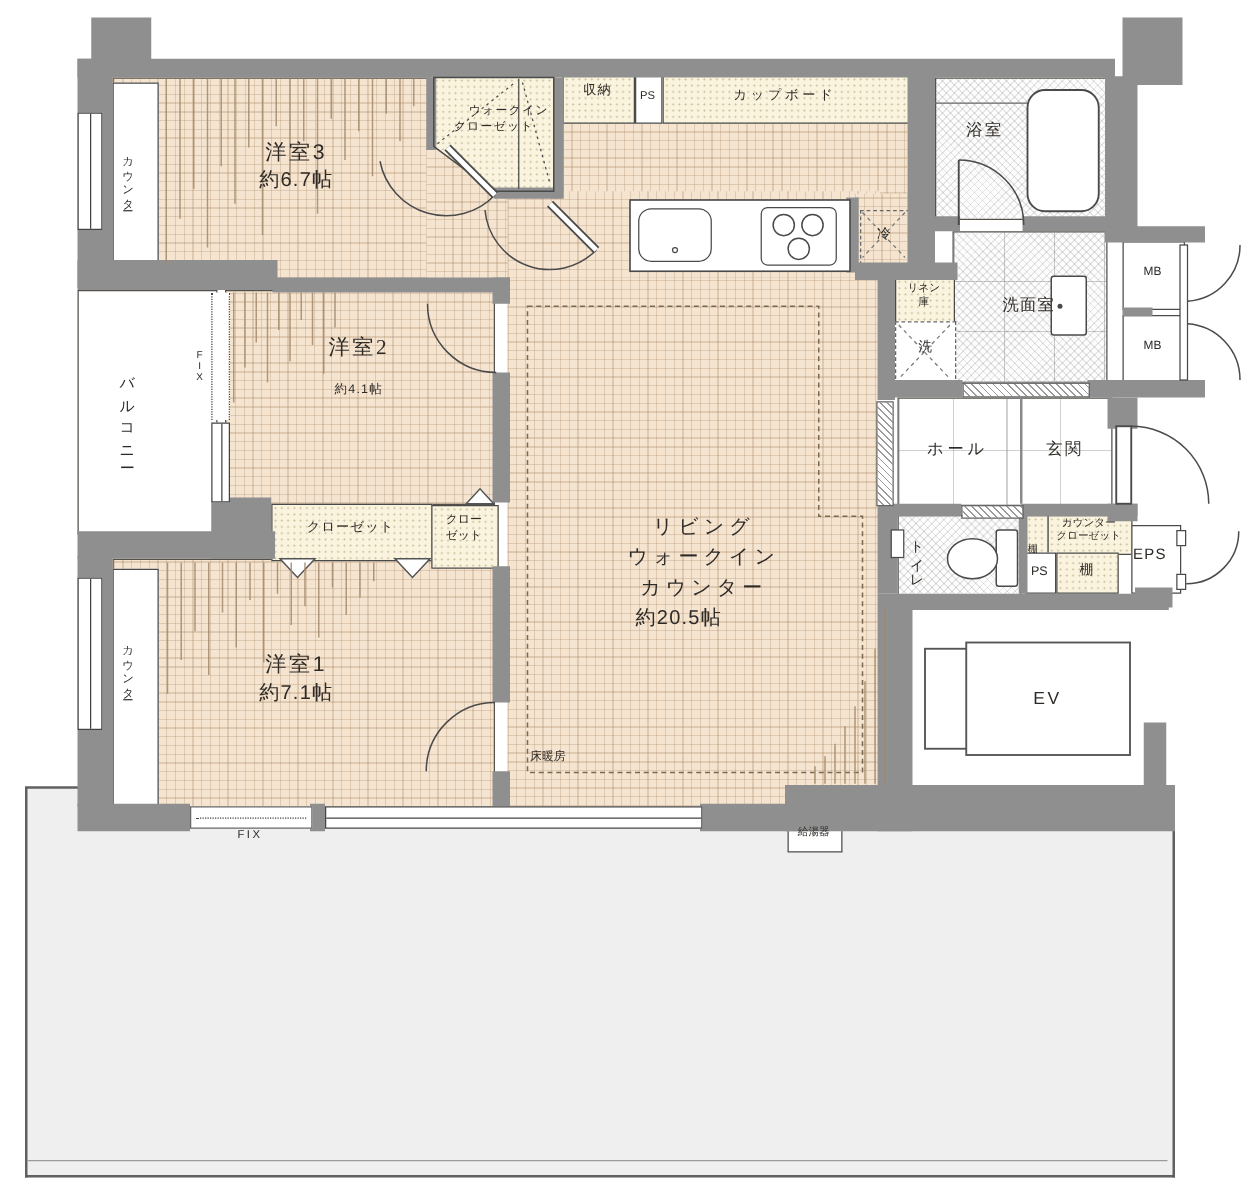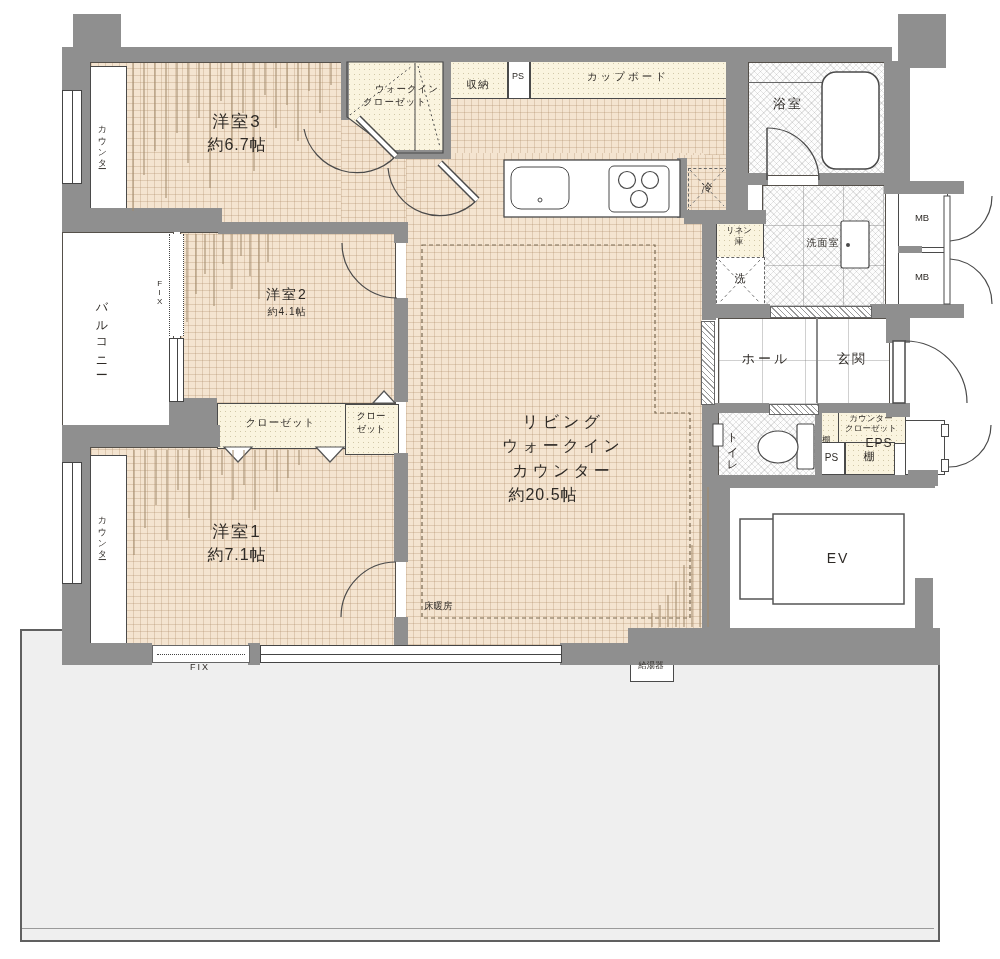--- a/index.html
+++ b/index.html
@@ -286,49 +286,49 @@
         <line x1="692" x2="692" y1="627" y2="545"></line>
         <line x1="700" x2="700" y1="627" y2="519"></line>
         <line x1="708" x2="708" y1="627" y2="487"></line>
       </g>
   </svg>
 
   <div class="lbl" style="left:148px;top:112px;width:178px;font-size:17px;letter-spacing:2px;">洋室3</div>
   <div class="lbl" style="left:148px;top:136px;width:178px;font-size:16px;letter-spacing:1px;">約6.7帖</div>
   <div class="lbl" style="left:349px;top:84px;width:116px;font-size:9.5px;letter-spacing:1px;">ウォークイン</div>
   <div class="lbl" style="left:349px;top:97px;width:92px;font-size:9.5px;letter-spacing:1px;">クローゼット</div>
-  <div class="lbl" style="left:450px;top:78px;width:56px;font-size:10.5px;letter-spacing:1px;">収納</div>
+  <div class="lbl" style="left:450px;top:66px;width:56px;font-size:10.5px;letter-spacing:1px;">収納</div>
   <div class="lbl" style="left:508px;top:71px;width:20px;font-size:9px;">PS</div>
   <div class="lbl" style="left:530px;top:70px;width:196px;font-size:10.5px;letter-spacing:3px;">カップボード</div>
   <div class="lbl" style="left:748px;top:97px;width:80px;font-size:13px;letter-spacing:2px;">浴室</div>
-  <div class="lbl" style="left:766px;top:237px;width:114px;font-size:10px;letter-spacing:1px;">洗面室</div>
+  <div class="lbl" style="left:766px;top:237px;width:114px;font-size:13px;letter-spacing:1px;">洗面室</div>
   <div class="lbl" style="left:717px;top:226px;width:44px;font-size:8.5px;">リネン</div>
   <div class="lbl" style="left:717px;top:237px;width:44px;font-size:8.5px;">庫</div>
   <div class="lbl" style="left:727px;top:272px;width:26px;font-size:11px;">洗</div>
   <div class="lbl" style="left:692px;top:181px;width:30px;font-size:11px;">冷</div>
   <div class="lbl" style="left:898px;top:213px;width:48px;font-size:9.5px;">MB</div>
   <div class="lbl" style="left:898px;top:272px;width:48px;font-size:9.5px;">MB</div>
   <div class="lbl v" style="left:97px;top:97px;height:90px;font-size:9px;letter-spacing:1px;">カウンター</div>
   <div class="lbl v" style="left:97px;top:488px;height:90px;font-size:9px;letter-spacing:1px;">カウンター</div>
   <div class="lbl v" style="left:94px;top:278px;height:110px;font-size:12px;letter-spacing:5px;">バルコニー</div>
   <div class="lbl vu" style="left:155px;top:268px;height:48px;font-size:8px;">FIX</div>
-  <div class="lbl" style="left:198px;top:286px;width:178px;font-size:14px;letter-spacing:2px;">洋室2</div>
+  <div class="lbl" style="left:198px;top:268px;width:178px;font-size:17px;letter-spacing:2px;font-family:Liberation Serif, serif;">洋室2</div>
   <div class="lbl" style="left:198px;top:306px;width:178px;font-size:10px;letter-spacing:1px;">約4.1帖</div>
   <div class="lbl" style="left:219px;top:416px;width:123px;font-size:10.5px;letter-spacing:1px;">クローゼット</div>
   <div class="lbl" style="left:346px;top:411px;width:50px;font-size:9.5px;">クロー</div>
   <div class="lbl" style="left:346px;top:424px;width:50px;font-size:9.5px;">ゼット</div>
   <div class="lbl" style="left:720px;top:352px;width:92px;font-size:13px;letter-spacing:3px;">ホール</div>
   <div class="lbl" style="left:820px;top:352px;width:64px;font-size:13px;letter-spacing:2px;">玄関</div>
   <div class="lbl v" style="left:726px;top:417px;height:56px;font-size:11px;letter-spacing:1px;">トイレ</div>
   <div class="lbl v" style="left:821px;top:415px;height:26px;font-size:8px;">棚</div>
   <div class="lbl" style="left:838px;top:414px;width:66px;font-size:8.5px;">カウンター</div>
   <div class="lbl" style="left:838px;top:424px;width:66px;font-size:8.5px;">クローゼット</div>
   <div class="lbl" style="left:820px;top:452px;width:23px;font-size:10px;">PS</div>
   <div class="lbl" style="left:845px;top:450px;width:48px;font-size:11px;">棚</div>
-  <div class="lbl" style="left:853px;top:437px;width:52px;font-size:12px;letter-spacing:1px;">EPS</div>
+  <div class="lbl" style="left:894px;top:437px;width:52px;font-size:12px;letter-spacing:1px;">EPS</div>
   <div class="lbl" style="left:808px;top:550px;width:60px;font-size:14px;letter-spacing:2px;">EV</div>
   <div class="lbl" style="left:148px;top:522px;width:178px;font-size:17px;letter-spacing:2px;">洋室1</div>
   <div class="lbl" style="left:148px;top:546px;width:178px;font-size:16px;letter-spacing:1px;">約7.1帖</div>
   <div class="lbl" style="left:468px;top:413px;width:190px;font-size:16px;letter-spacing:4px;">リビング</div>
   <div class="lbl" style="left:468px;top:437px;width:190px;font-size:16px;letter-spacing:4px;">ウォークイン</div>
   <div class="lbl" style="left:468px;top:462px;width:190px;font-size:16px;letter-spacing:4px;">カウンター</div>
   <div class="lbl" style="left:448px;top:486px;width:190px;font-size:16px;letter-spacing:1px;">約20.5帖</div>
   <div class="lbl" style="left:424px;top:601px;width:52px;font-size:9.5px;text-align:left;">床暖房</div>
   <div class="lbl" style="left:170px;top:662px;width:60px;font-size:9px;letter-spacing:2px;">FIX</div>
   <div class="lbl" style="left:631px;top:661px;width:40px;font-size:8.5px;">給湯器</div>

